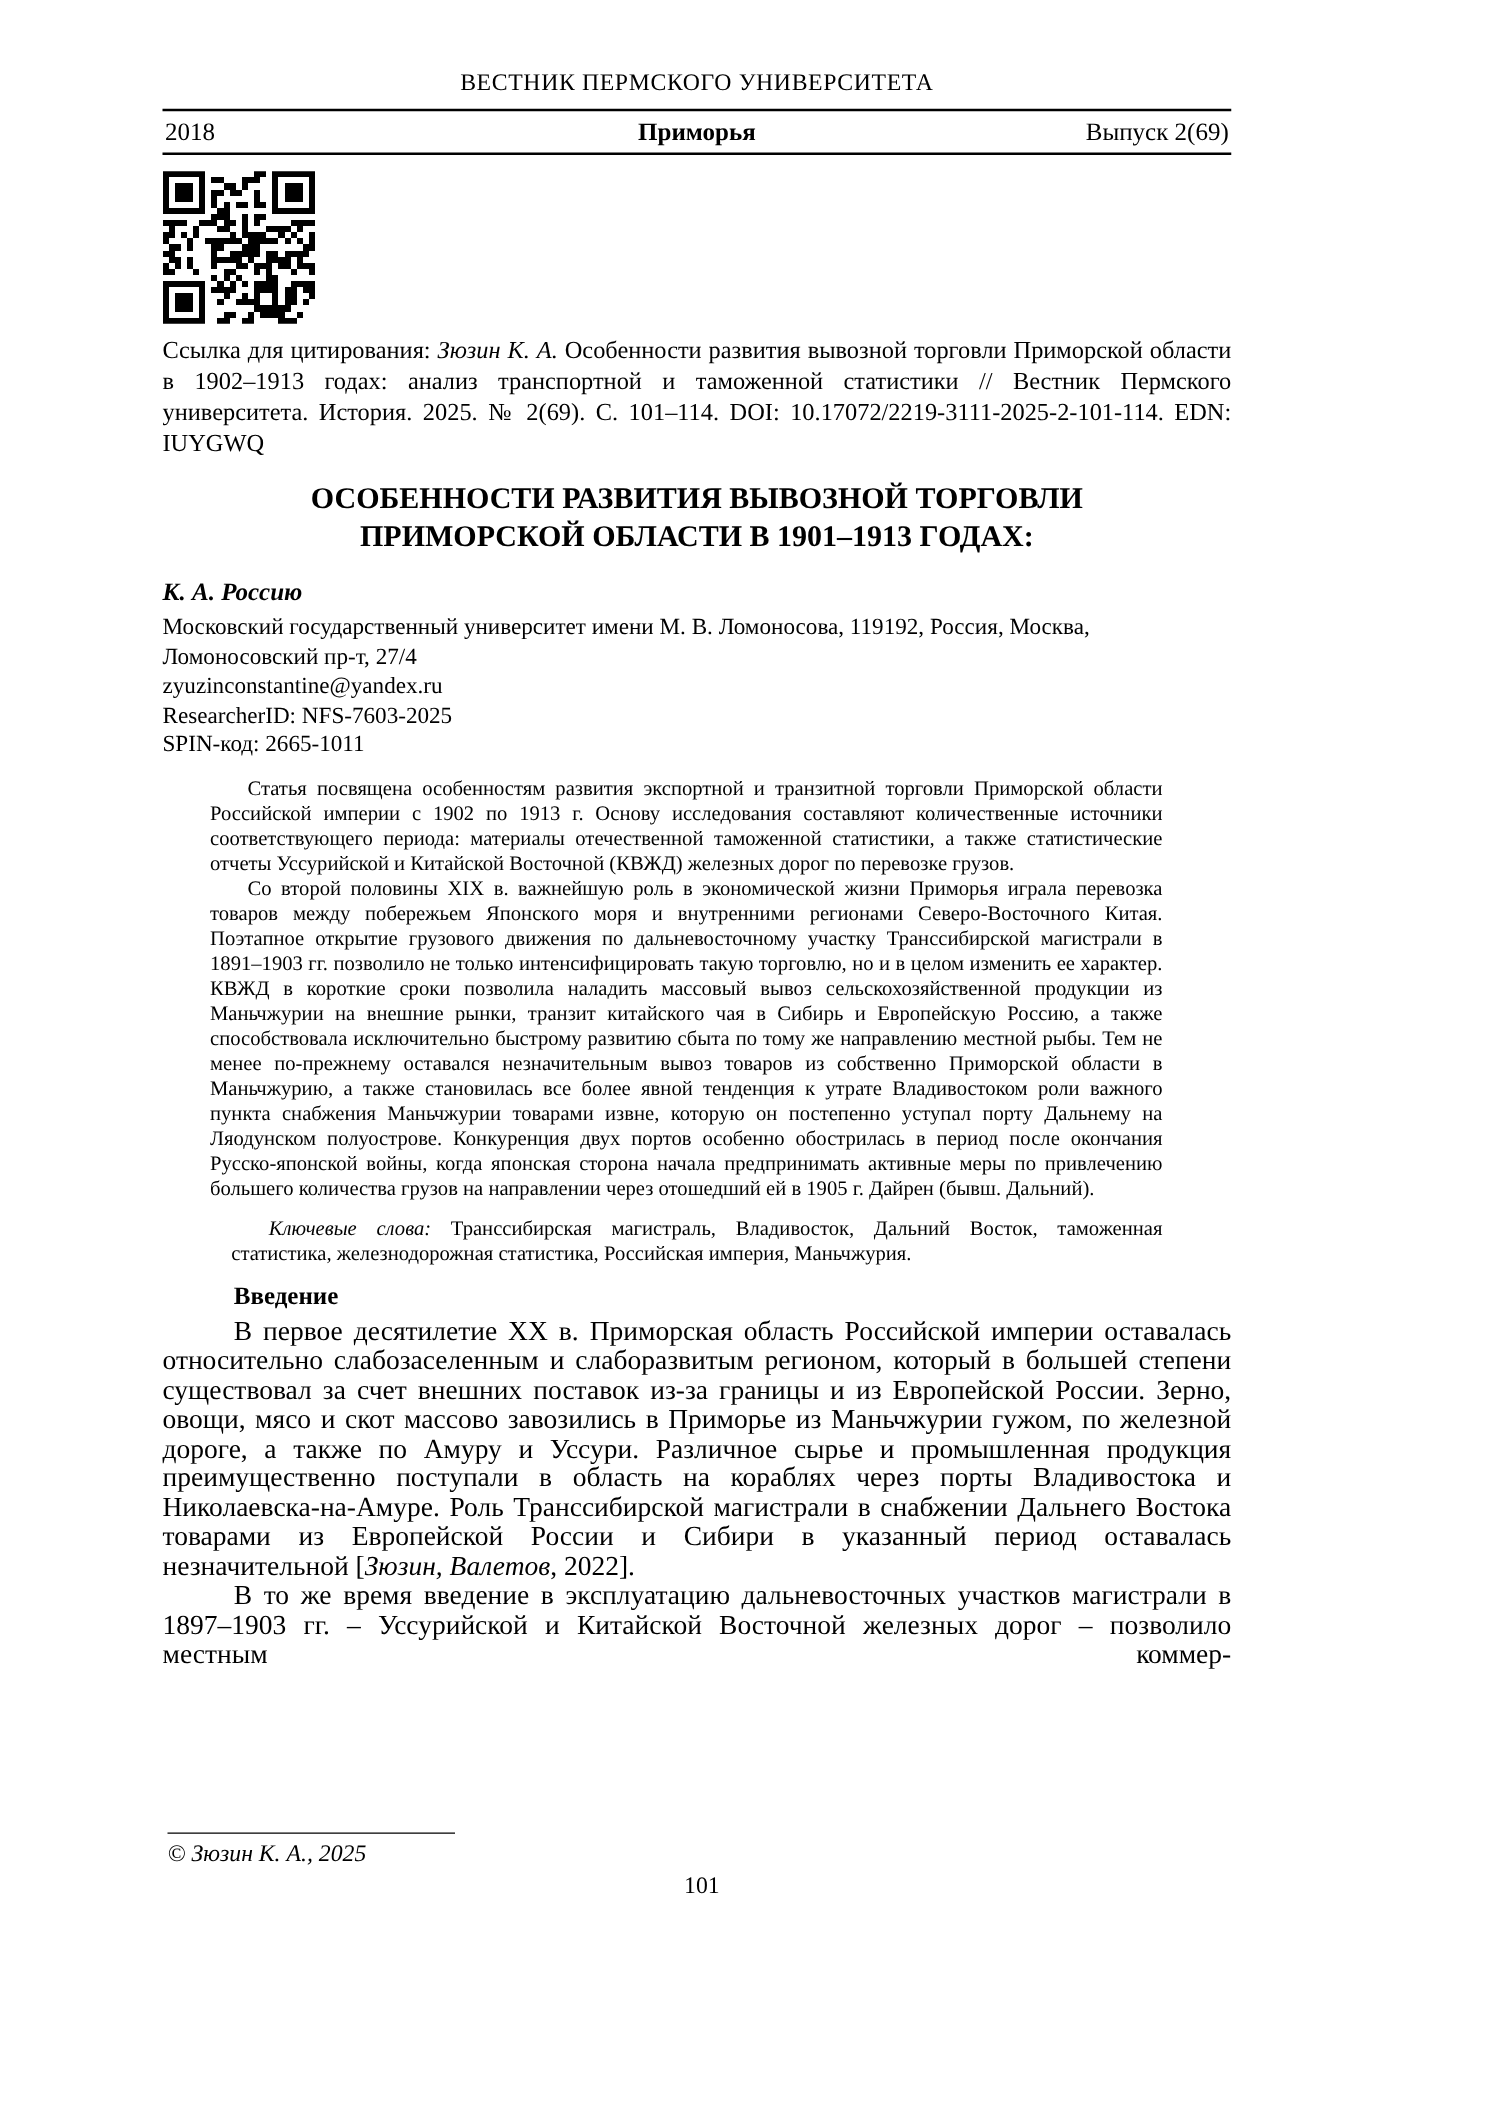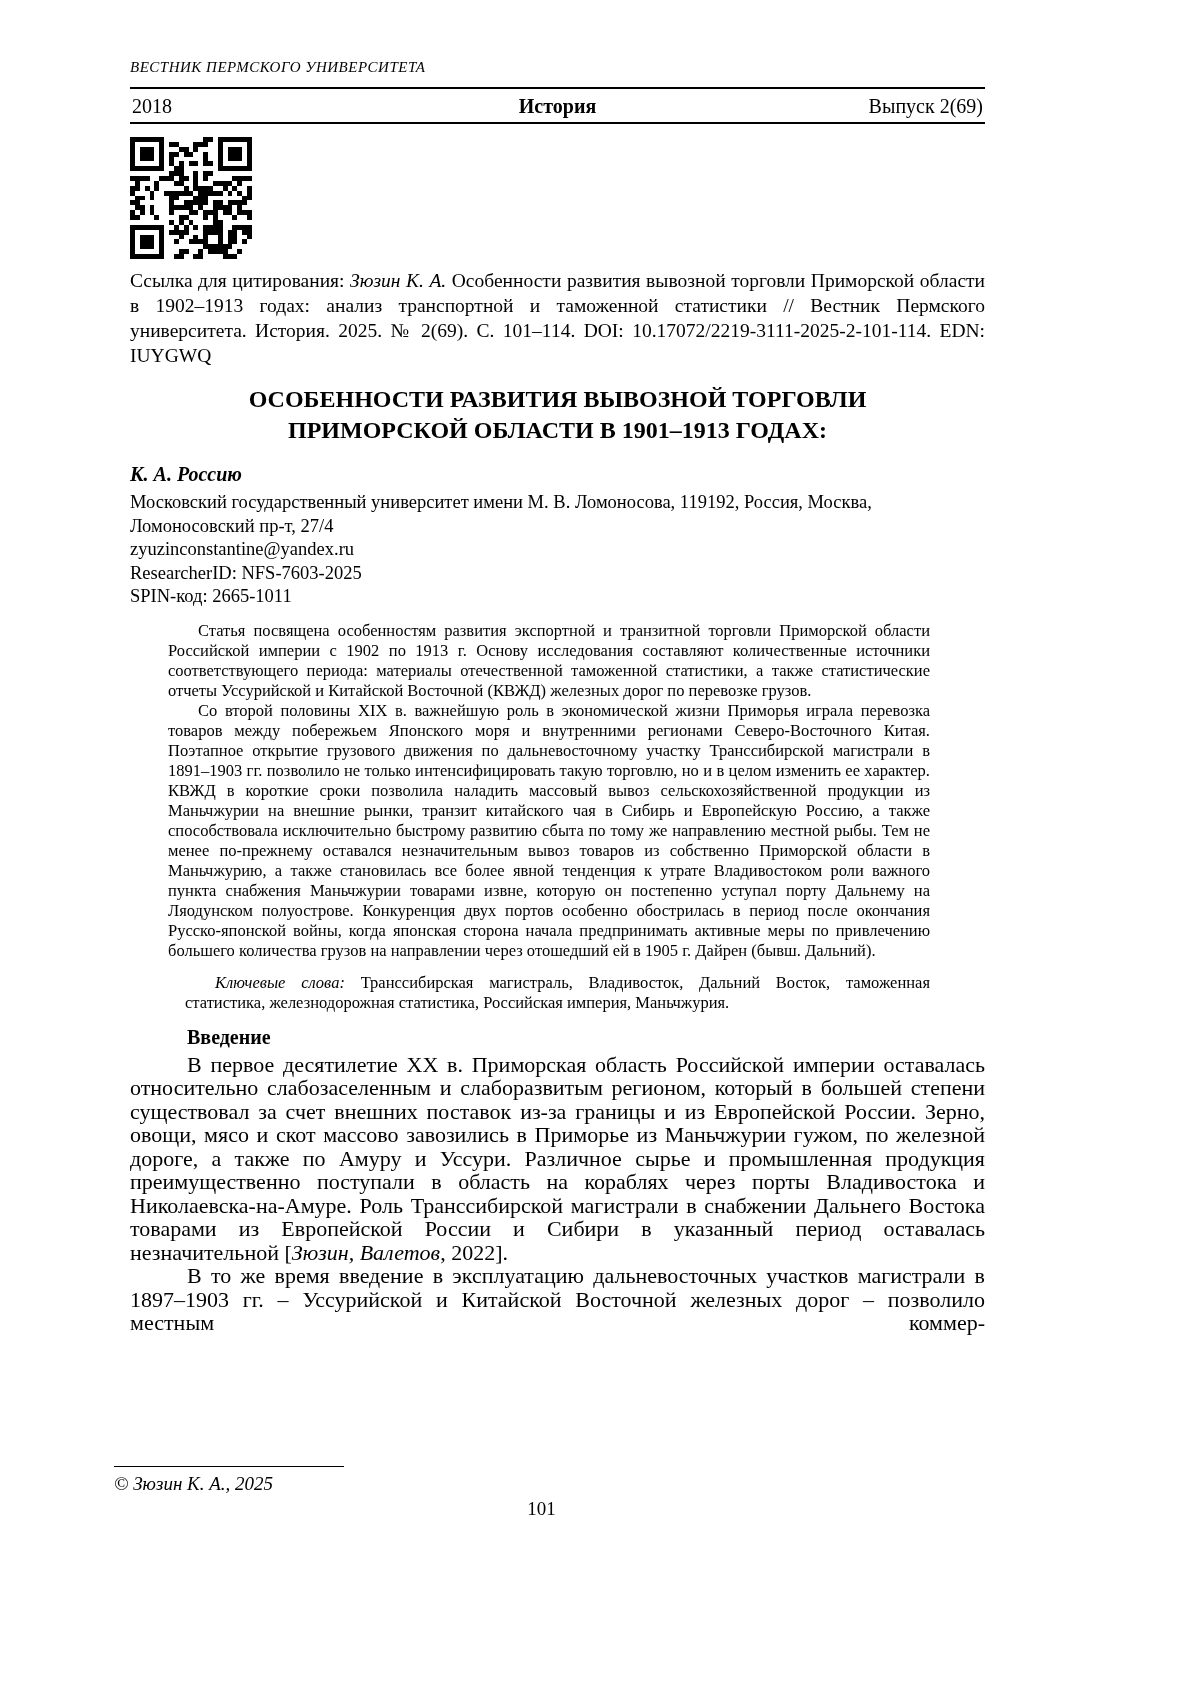--- a/index.html
+++ b/index.html
@@ -10,24 +10,24 @@
     height: 1697px;
     margin: 0 auto;
     background: #ffffff;
     color: #000000;
     font-family: "Liberation Serif", "DejaVu Serif", serif;
     padding: 54px 215px 0 130px;
     overflow: hidden;
   }
   
   .masthead {
-    font-size: 15px;
+    text-align: center;
+    font-size: 19px;
     line-height: 26px;
     letter-spacing: 0.5px;
-    font-style: italic;
   }
   .rule { border: 0; border-top: 2px solid #000; margin-top: 7px; }
   .issue-row {
     display: flex;
     align-items: baseline;
     padding: 4px 2px 3px 2px;
     font-size: 20px;
     line-height: 26px;
   }
   .issue-row .col { flex: 1; }
@@ -104,35 +104,35 @@
   .body-par {
     margin-top: 4px;
     font-size: 22px;
     line-height: 23.5px;
     text-align: justify;
     text-indent: 57px;
   }
   .body-par.last { margin-top: 0; text-align-last: justify; }
 
   
-  .footer { position: absolute; left: 114px; top: 1466px; width: 855px; }
+  .footer { position: absolute; left: 134px; top: 1466px; width: 855px; }
   .footer-rule { width: 230px; border: 0; border-top: 1.5px solid #000; }
   .copyright { margin-top: 5px; font-size: 19px; font-style: italic; line-height: 23px; }
   .page-number { margin-top: 2px; text-align: center; font-size: 19px; line-height: 23px; }
 </style>
 </head>
 <body>
 
 <div class="page">
 
   <div class="masthead">ВЕСТНИК ПЕРМСКОГО УНИВЕРСИТЕТА</div>
   <hr class="rule">
   <div class="issue-row">
     <span class="col">2018</span>
-    <span class="col center">История</span>
+    <span class="col center">Приморья</span>
     <span class="col right">Выпуск 2(69)</span>
   </div>
   <hr class="rule2">
 
   <div class="meta-area">
     <div class="qr">
       <svg id="qr-svg" xmlns="http://www.w3.org/2000/svg" viewBox="0 0 25 25">
           <rect x="0" y="0" width="25" height="25" fill="#ffffff"></rect>
           <rect x="15" y="0" width="1" height="1" fill="#000000"></rect>
           <rect x="16" y="0" width="1" height="1" fill="#000000"></rect>

